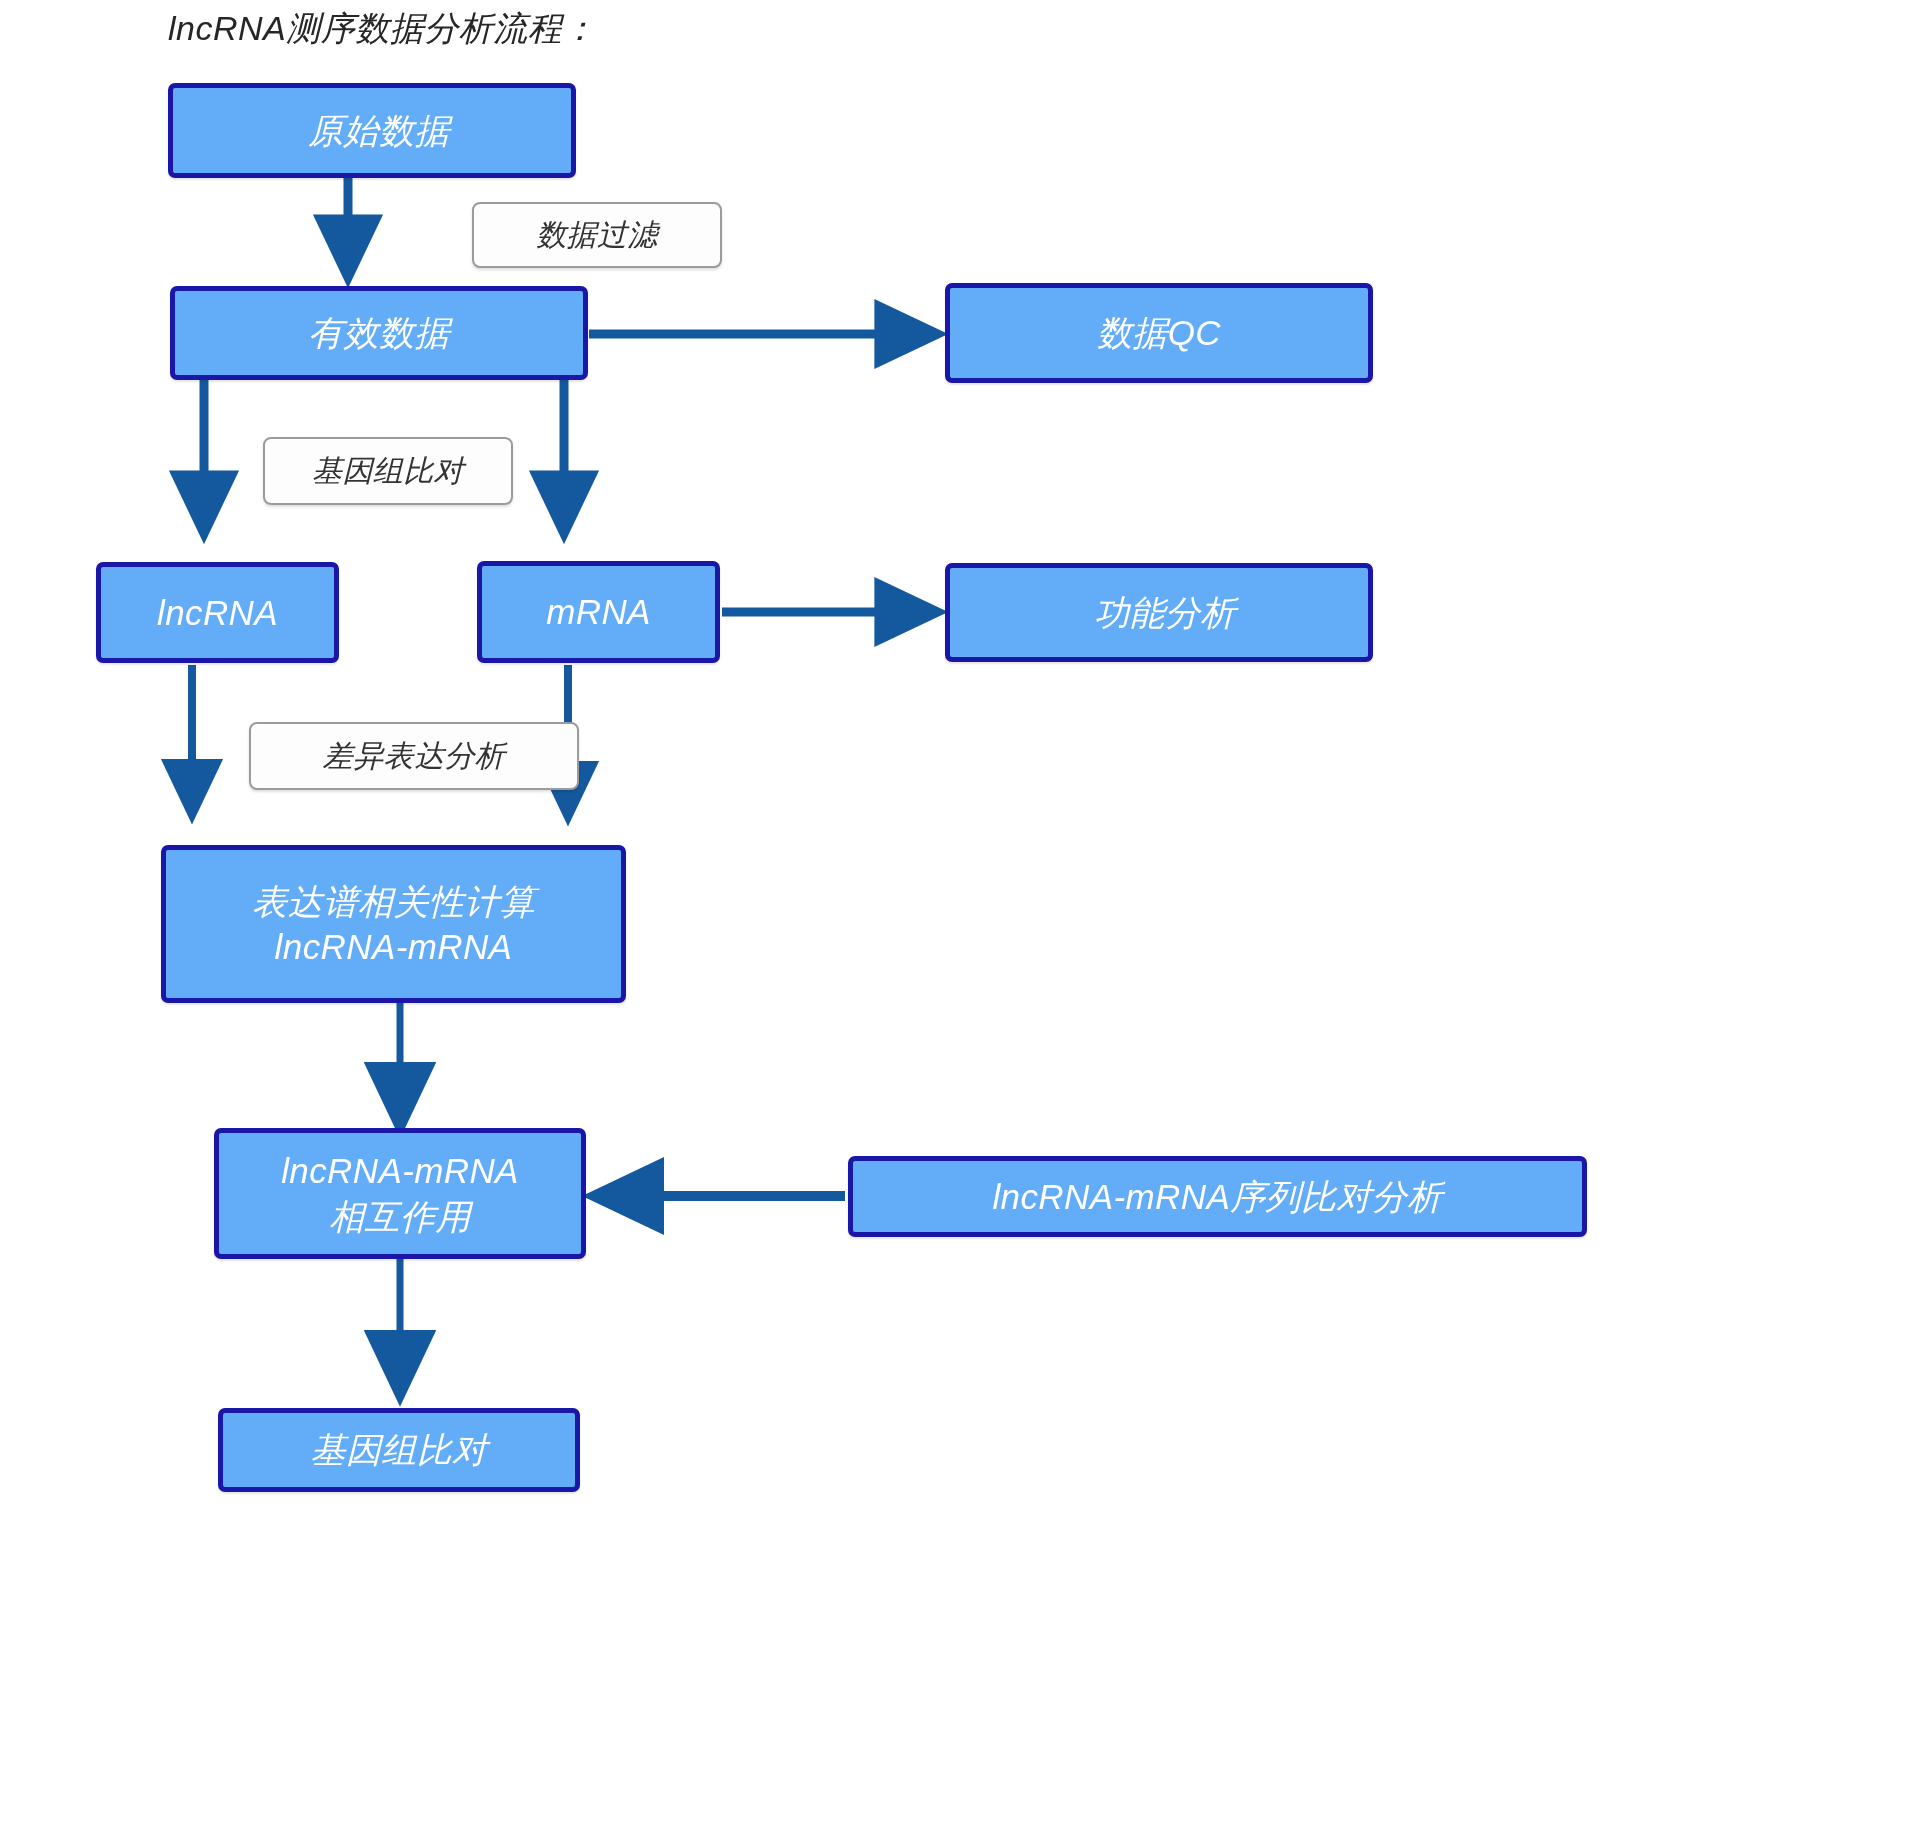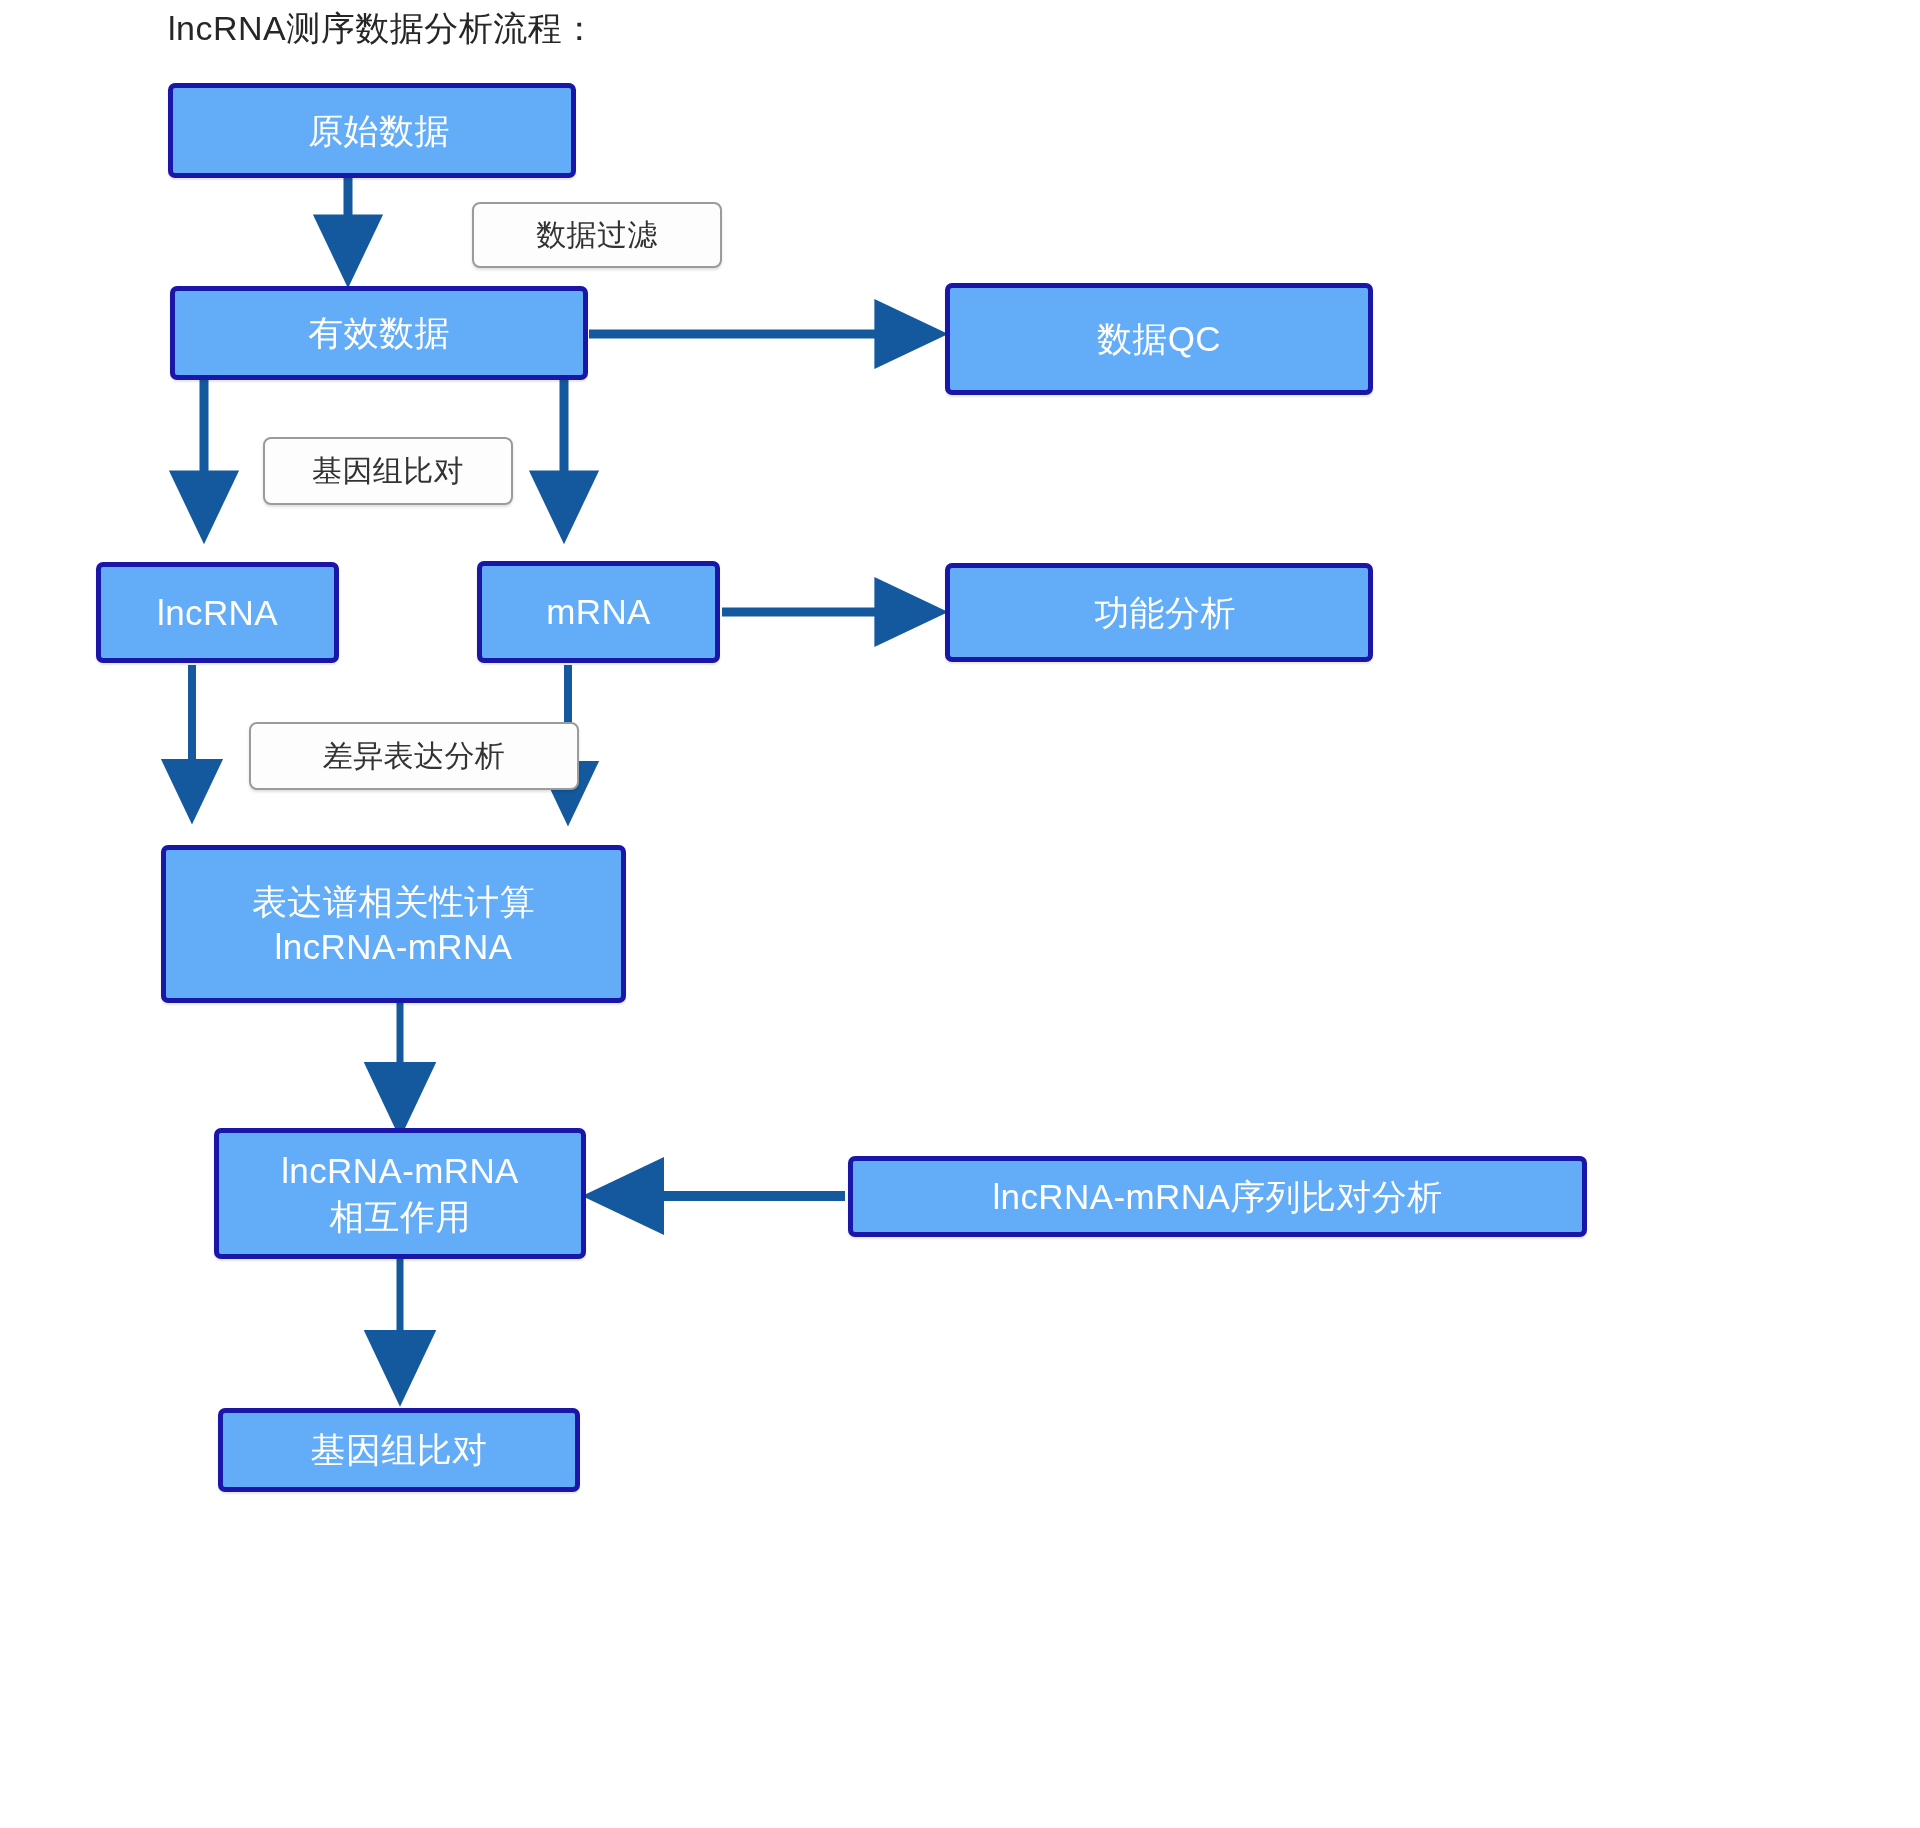--- a/index.html
+++ b/index.html
@@ -12,20 +12,21 @@
     height: 1828px;
     font-family: "Liberation Sans", "DejaVu Sans", sans-serif;
     overflow: hidden;
     position: relative;
   }
   #flow-root {
     position: absolute;
     top: 0; left: 0;
     width: 1920px;
     height: 1828px;
+    font-style: italic;
   }
   .diagram-title {
     position: absolute;
     left: 168px;
     top: 6px;
     font-size: 34px;
     color: #262626;
     letter-spacing: 0.5px;
     white-space: nowrap;
   }
@@ -108,21 +109,21 @@
   </svg>
 
   <div class="node" style="left:168px; top:83px; width:408px; height:95px;padding-left:14px;">
     <span class="node-text">原始数据</span>
   </div>
 
   <div class="node" style="left:170px; top:286px; width:418px; height:94px;">
     <span class="node-text">有效数据</span>
   </div>
 
-  <div class="node" style="left:945px; top:283px; width:428px; height:112px;">
+  <div class="node" style="left:945px; top:283px; width:428px; height:100px;">
     <span class="node-text">数据QC</span>
   </div>
 
   <div class="node" style="left:96px; top:562px; width:243px; height:101px;">
     <span class="node-text">lncRNA</span>
   </div>
 
   <div class="node" style="left:477px; top:561px; width:243px; height:102px;justify-content:center;">
     <span class="node-text">mRNA</span>
   </div>

